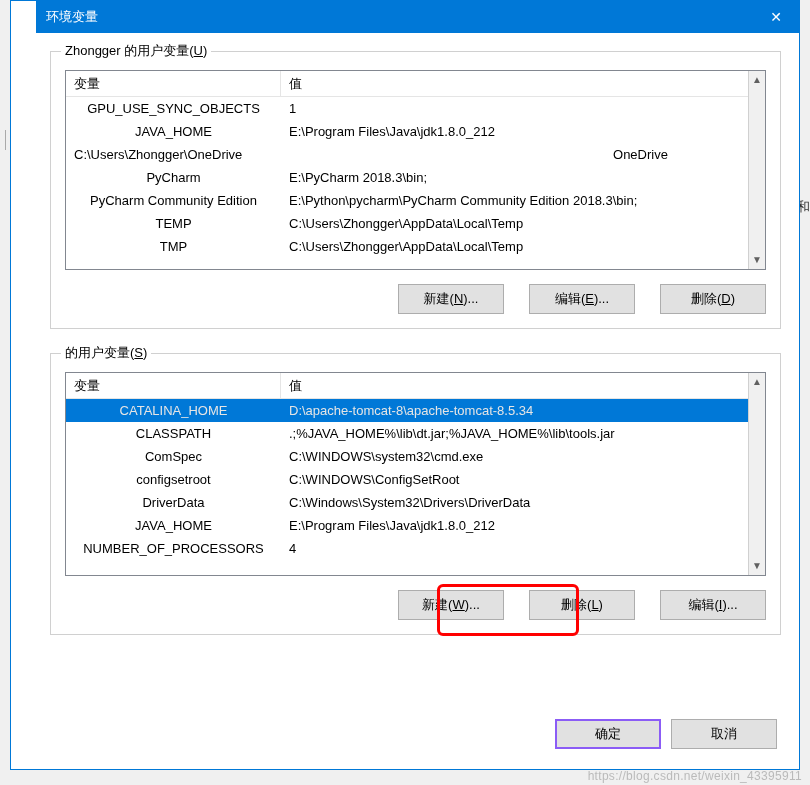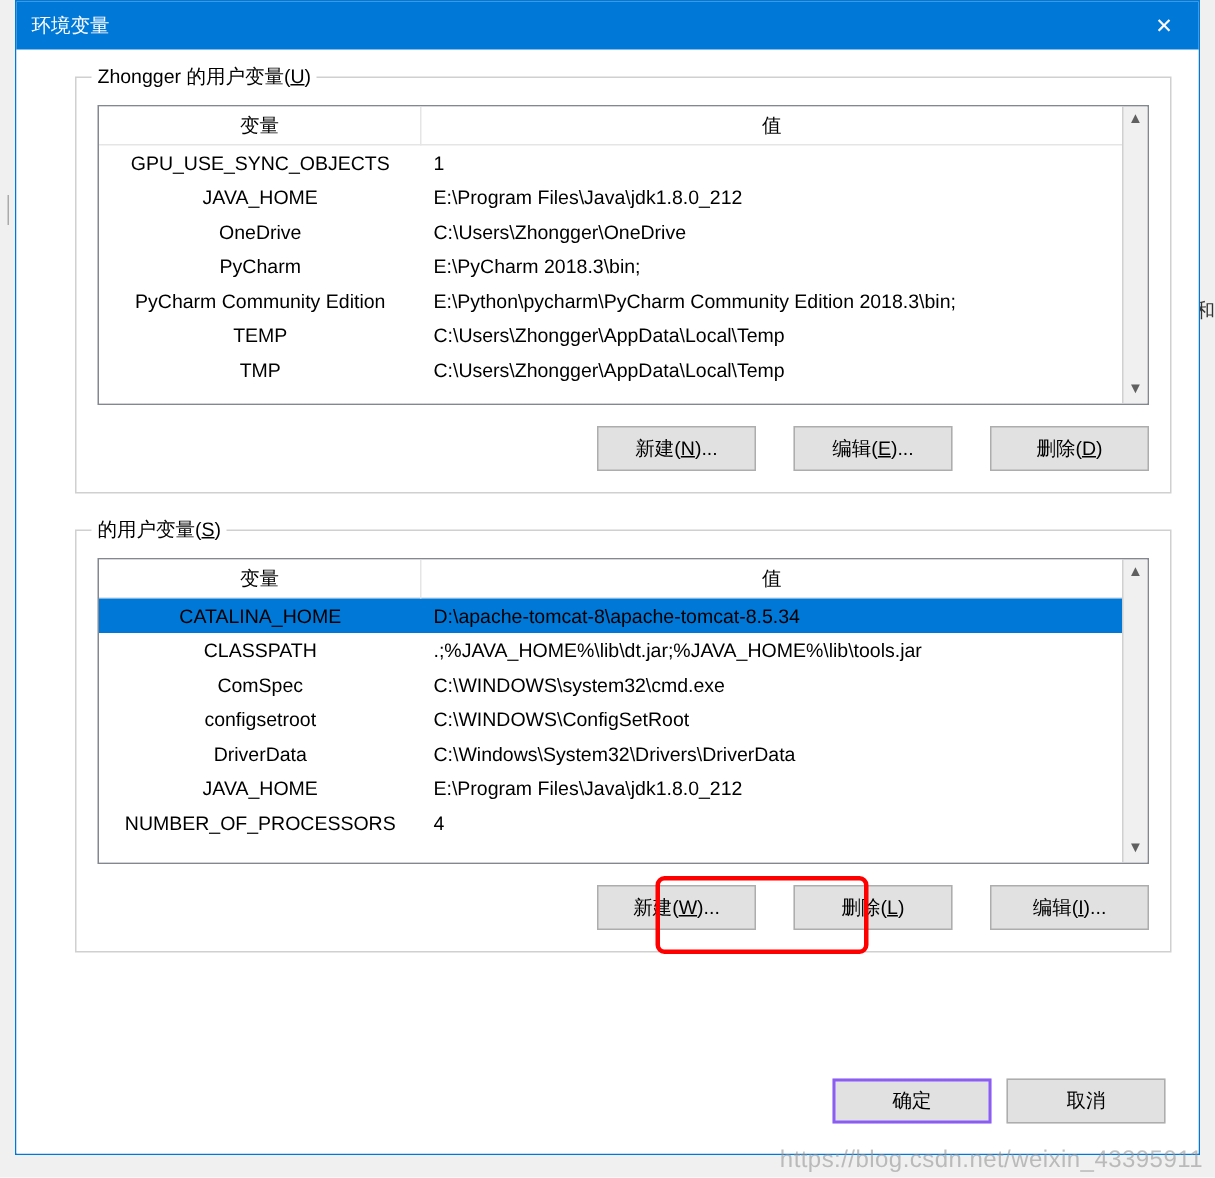--- a/index.html
+++ b/index.html
@@ -24,20 +24,21 @@
       flex-direction: column;
     }
     .titlebar {
       background: #0078d7;
       color: #fff;
       height: 32px;
       display: flex;
       align-items: center;
       padding: 0 10px;
       position: relative;
+      margin-left: 25px;
     }
     .titlebar-text { font-size: 13px; }
     .close-btn {
       position: absolute;
       right: 0; top: 0;
       width: 46px; height: 32px;
       display: flex;
       align-items: center;
       justify-content: center;
       color: #fff;
@@ -83,34 +84,33 @@
       display: flex;
       background: #fff;
       border-bottom: 1px solid #e5e5e5;
       height: 26px;
       align-items: center;
     }
     .th {
       padding: 4px 8px;
       font-size: 13px;
       border-right: 1px solid #e5e5e5;
-      text-align: center;
     }
     .th:last-child { border-right: none; flex: 1; }
     .col-name { width: 215px; }
     .col-value { flex: 1; }
     .row {
       display: flex;
       height: 23px;
       align-items: center;
       font-size: 13px;
     }
     .row.selected {
       background: #0078d7;
-      color: #000000;
+      color: #e5e5e5;
     }
     .cell { padding: 2px 8px; white-space: nowrap; overflow: hidden; }
     .cell-name { width: 215px; text-align: center; }
     .cell-value { flex: 1; }
     .scrollbar {
       width: 17px;
       background: #f0f0f0;
       border-left: 1px solid #d0d0d0;
       display: flex;
       flex-direction: column;
@@ -153,21 +153,21 @@
     .highlight-box {
       position: absolute;
       border: 3px solid #ff0000;
       border-radius: 6px;
       pointer-events: none;
     }
     .watermark {
       position: absolute;
       right: 8px;
       bottom: 2px;
-      font-size: 16px;
+      font-size: 12px;
       color: rgba(150,150,150,0.6);
       letter-spacing: 0.3px;
     }
     .edge-strip {
       position: absolute;
       left: 0; top: 130px;
       width: 6px; height: 20px;
       border-right: 1px solid #aaa;
     }
     .edge-strip2 {
@@ -209,22 +209,22 @@
           <div id="user-rows">
               <div class="row">
                 <div class="cell cell-name">GPU_USE_SYNC_OBJECTS</div>
                 <div class="cell cell-value">1</div>
               </div>
               <div class="row">
                 <div class="cell cell-name">JAVA_HOME</div>
                 <div class="cell cell-value">E:\Program Files\Java\jdk1.8.0_212</div>
               </div>
               <div class="row">
+                <div class="cell cell-value">C:\Users\Zhongger\OneDrive</div>
                 <div class="cell cell-name">OneDrive</div>
-                <div class="cell cell-value">C:\Users\Zhongger\OneDrive</div>
               </div>
               <div class="row">
                 <div class="cell cell-name">PyCharm</div>
                 <div class="cell cell-value">E:\PyCharm 2018.3\bin;</div>
               </div>
               <div class="row">
                 <div class="cell cell-name">PyCharm Community Edition</div>
                 <div class="cell cell-value">E:\Python\pycharm\PyCharm Community Edition 2018.3\bin;</div>
               </div>
               <div class="row">

